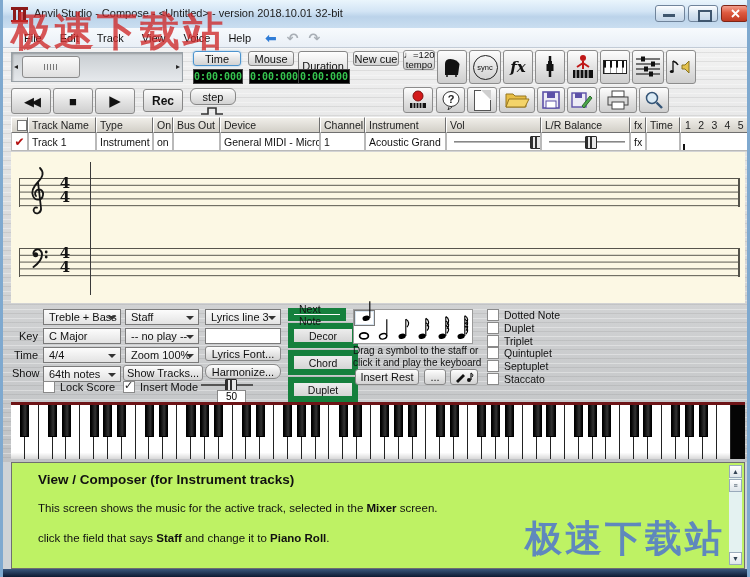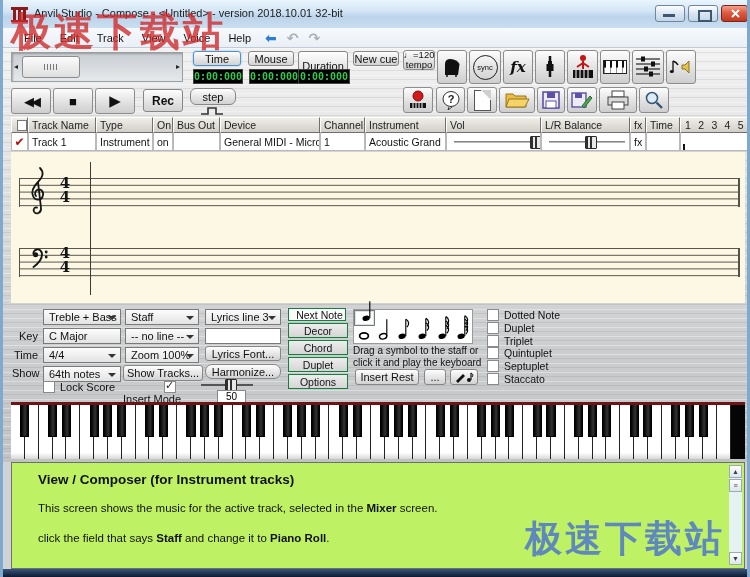--- a/index.html
+++ b/index.html
@@ -73,21 +73,21 @@
     background:linear-gradient(90deg,#303030 0 2px,#E8E8E8 2px 4px,#303030 4px 6px,#E8E8E8 6px 8px);}
   
   .score{position:absolute;left:8px;top:152px;width:734px;height:151px;background:#FCF8E4;z-index:2;}
   .staff{position:absolute;left:8px;width:718px;height:28.5px;
     background-image:linear-gradient(#54534A 1px,transparent 1px);background-size:100% 6.8px;
     border-left:1px solid #54534A;border-right:2px solid #54534A;}
   .timesig{position:absolute;font-family:"DejaVu Serif","Liberation Serif",serif;font-weight:bold;
     font-size:15px;line-height:13.5px;color:#161616;text-align:center;}
   .score-cursor{position:absolute;left:79px;top:10px;width:1px;height:133px;background:#3a3a3a;}
   
-  .ptab{position:relative;width:58px;height:13px;border:1px solid #15803d;margin-bottom:2px;font-size:10.5px;
+  .ptab{position:relative;width:58px;height:13px;border:6px solid #15803d;margin-bottom:2px;font-size:10.5px;
     display:flex;align-items:center;justify-content:center;background:linear-gradient(#EDEDED,#D5D5D5);color:#111;}
   .ptab.sel{background:#FBFBFB;}
   .tabs-col{position:absolute;left:285px;top:308px;z-index:3;}
   .palette{position:absolute;left:350px;top:309px;width:118px;height:33px;background:#fff;border:1px solid #9a9a9a;
     display:flex;z-index:3;}
   .ncell{flex:1;display:flex;align-items:flex-end;justify-content:center;padding-bottom:1px;}
   .ncell.sel{border:1px solid #7a7a7a;background:#fff;box-shadow:inset 0 0 0 1px #D7E4F0;}
   .hint{position:absolute;left:350px;top:345px;font-size:10px;color:#111;line-height:11.5px;z-index:3;}
   .modrow{display:flex;align-items:center;height:12.7px;font-size:10.5px;color:#111;}
   .mods{position:absolute;left:484px;top:309px;z-index:3;}
@@ -415,34 +415,34 @@
   <div class="plabel" style="left:16px;top:330px;">Key</div>
   <div class="plabel" style="left:11px;top:349px;">Time</div>
   <div class="plabel" style="left:9px;top:367px;">Show</div>
 
   <div class="sel arrow" style="left:40px;top:309px;width:78px;">Treble + Bass</div>
   <div class="sel" style="left:40px;top:328px;width:78px;">C Major</div>
   <div class="sel arrow" style="left:40px;top:347px;width:78px;">4/4</div>
   <div class="sel arrow" style="left:40px;top:366px;width:78px;">64th notes</div>
 
   <div class="sel arrow" style="left:122px;top:309px;width:74px;">Staff</div>
-  <div class="sel arrow" style="left:122px;top:328px;width:74px;">-- no line --</div>
+  <div class="sel arrow" style="left:122px;top:328px;width:74px;">-- no play --</div>
   <div class="sel arrow" style="left:122px;top:347px;width:74px;">Zoom 100%</div>
   <div class="pbtn" style="left:120px;top:365px;width:80px;height:16px;">Show Tracks...</div>
 
   <div class="sel arrow" style="left:202px;top:309px;width:76px;">Lyrics line 3</div>
   <input class="lyrics-input" value="" style="">
   <div class="pbtn" style="left:202px;top:346px;width:76px;height:15px;">Lyrics Font...</div>
   <div class="pbtn" style="left:202px;top:364px;width:76px;height:15px;border-radius:7px;">Harmonize...</div>
 
   <label class="plabel" style="left:40px;top:381px;display:flex;align-items:center;">
     <span class="cbox"></span>
       <span>Lock Score</span>
   </label>
-  <label class="plabel" style="left:120px;top:381px;display:flex;align-items:flex-end;flex-direction:column;">
+  <label class="plabel" style="left:120px;top:381px;display:flex;align-items:flex-start;">
     <span class="cbox checked"></span>
       <span>Insert Mode</span>
   </label>
   <div class="vslider">
       <span class="sthumb" style="left:24px;top:-5px;"></span>
     </div>
   <div class="vbox">50</div>
 
   <div class="tabs-col">
       <div class="ptab sel">Next Note</div>

